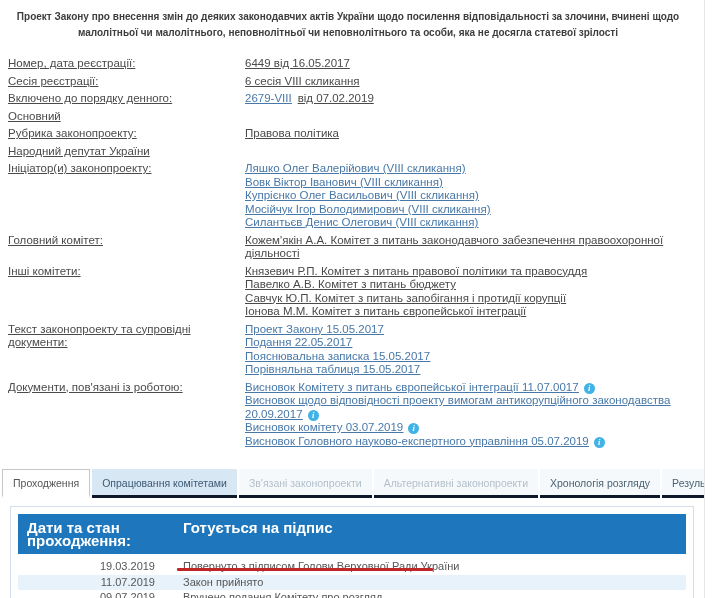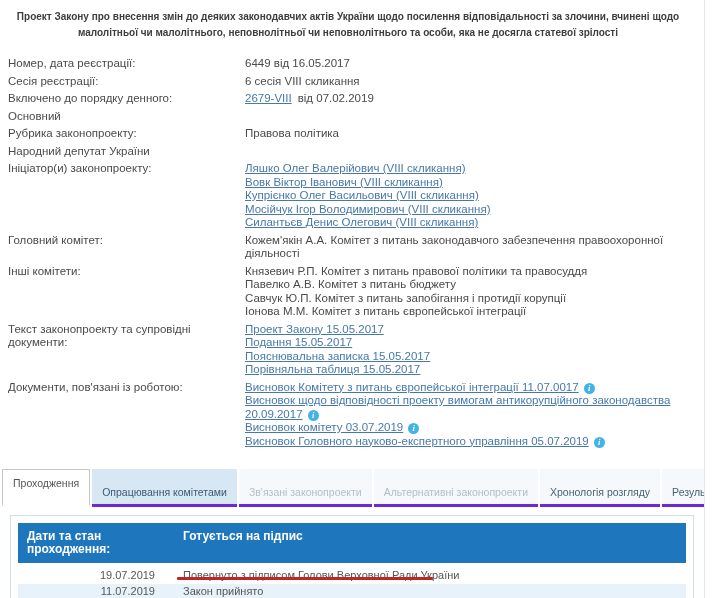--- a/index.html
+++ b/index.html
@@ -12,49 +12,49 @@
     position:absolute; left:0; top:0; width:705px; height:598px;
     border-right:1px solid #e4e7ea; box-sizing:border-box; overflow:hidden; background:#fff;
   }
   
   .title {
     margin:9px 20px 16px 12px; text-align:center;
     font-size:10px; font-weight:bold; color:#3d3d3d; line-height:16px;
   }
   
   .info { margin-left:8px; margin-right:12px; font-size:11.5px; color:#4a4a4a; }
-  .irow { display:flex; margin-bottom:4px; line-height:13.5px; }
+  .irow { display:flex; margin-bottom:4px; line-height:13.5px;text-decoration:underline; }
   .irow .lbl { flex:0 0 237px; }
   .irow .val { flex:1; }
   .val .line { line-height:13.5px; }
   a.lnk { color:#4878a8; text-decoration:underline; cursor:pointer; }
   .suffix { margin-left:6px; }
   .info-icon {
     display:inline-block; width:11px; height:11px; border-radius:50%;
     background:#41b3e6; color:#fff; font-size:8.5px; font-weight:bold;
     text-align:center; line-height:11px; margin-left:5px; vertical-align:0px;
     font-family:"Liberation Serif","DejaVu Serif",serif; font-style:italic; cursor:pointer;
   }
   
   .tabs { display:flex; gap:2px; margin:21px 2px 0 2px; font-size:10.5px; }
   .tab {
-    padding:17px 10px 6px; border-bottom:3px solid #6d28d9;
+    padding:8px 10px 6px; border-bottom:3px solid #0f172a;
     background:#f5f9fc; color:#4a6272; white-space:nowrap; cursor:pointer;
   }
   .tab.active {
     background:#fff; border:1px solid #c7c7c7; border-bottom:3px solid #fff;
     padding:7px 10px 5px; color:#555; cursor:default;
   }
   .tab.hl { background:#d8e7f4; color:#3c5a74; }
   .tab.dis { color:#b3bfc9; cursor:default; }
   
   .panel { margin:8px 10px 0 10px; border:1px solid #d4dfeb; padding:7px 7px 0 7px; }
   .phead {
     display:flex; background:#1e76bd; color:#fff; font-weight:bold;
-    font-size:12px; line-height:13px; padding:7px 0;
+    font-size:15px; line-height:13px; padding:7px 0;
   }
   .phead .c1 { flex:0 0 165px; padding-left:9px; box-sizing:border-box; }
   .phead .c2 { flex:1; }
   .prows { margin-top:5px; }
   .prow { display:flex; line-height:15.5px; font-size:11px; color:#565656; }
   .prow.alt { background:#e8f2fa; }
   .prow .date { flex:0 0 165px; box-sizing:border-box; text-align:right; padding-right:28px; }
   .prow .status { flex:1; position:relative; }
   .redline {
     position:absolute; left:-6px; top:9px; width:256px; height:3px;
@@ -121,21 +121,21 @@
         <div class="line">Павелко А.В. Комітет з питань бюджету</div>
         <div class="line">Савчук Ю.П. Комітет з питань запобігання і протидії корупції</div>
         <div class="line">Іонова М.М. Комітет з питань європейської інтеграції</div>
       </div>
     </div>
 
     <div class="irow">
       <div class="lbl">Текст законопроекту та супровідні документи:</div>
       <div class="val">
         <div class="line"><a class="lnk" href="#">Проект Закону 15.05.2017</a></div>
-        <div class="line"><a class="lnk" href="#">Подання 15.05.2017</a></div>
+        <div class="line"><a class="lnk" href="#">Подання 22.05.2017</a></div>
         <div class="line"><a class="lnk" href="#">Пояснювальна записка 15.05.2017</a></div>
         <div class="line"><a class="lnk" href="#">Порівняльна таблиця 15.05.2017</a></div>
       </div>
     </div>
 
     <div class="irow">
       <div class="lbl">Документи, пов'язані із роботою:</div>
       <div class="val">
         <div class="line"><a class="lnk" href="#">Висновок Комітету з питань європейської інтеграції 11.07.0017</a><span class="info-icon">i</span></div>
         <div class="line"><a class="lnk" href="#">Висновок щодо відповідності проекту вимогам антикорупційного законодавства 20.09.2017</a><span class="info-icon">i</span></div>
@@ -155,21 +155,21 @@
     <div class="tab">Результати голосування</div>
   </div>
 
   <div class="panel">
     <div class="phead">
       <div class="c1">Дати та стан проходження:</div>
       <div class="c2">Готується на підпис</div>
     </div>
     <div class="prows">
       <div class="prow">
-        <div class="date">19.07.2019</div>
+        <div class="date">19.03.2019</div>
         <div class="status">
           <span>Повернуто з підписом Голови Верховної Ради України</span>
           <div class="redline"></div>
         </div>
       </div>
       <div class="prow alt">
         <div class="date">11.07.2019</div>
         <div class="status">Закон прийнято</div>
       </div>
       <div class="prow">

